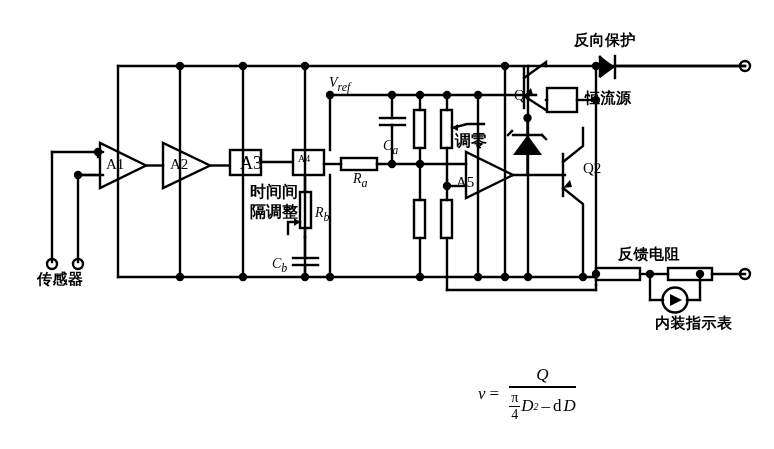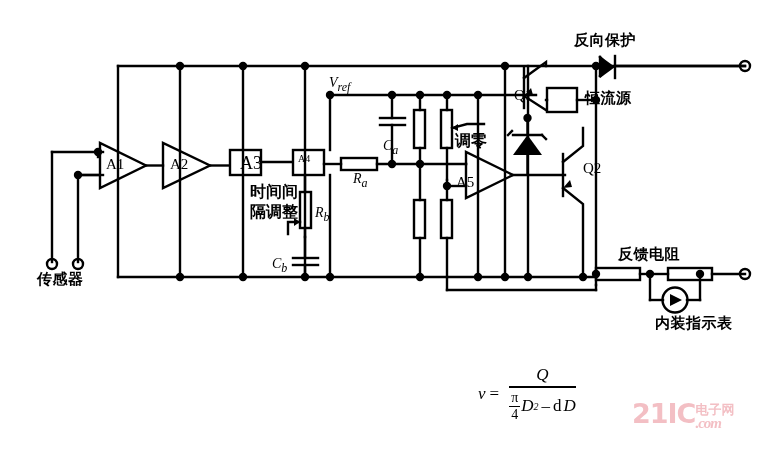--- a/index.html
+++ b/index.html
@@ -358,20 +358,14 @@
         </span>
         <span class="it">D</span>
           <span class="sup it">2</span>
         <span style="margin:0 3px;">–</span>
         <span>d</span>
           <span class="it" style="margin-left:2px;">D</span>
       </span>
     </span>
   </div>
 
-  <div id="watermark">
-    <span>21IC</span><span class="wm-stack">
-        <span class="wm-cn">电子网</span>
-        <span class="wm-com">.com</span>
-      </span>
-  </div>
 
 </div>
 
 </body></html>

